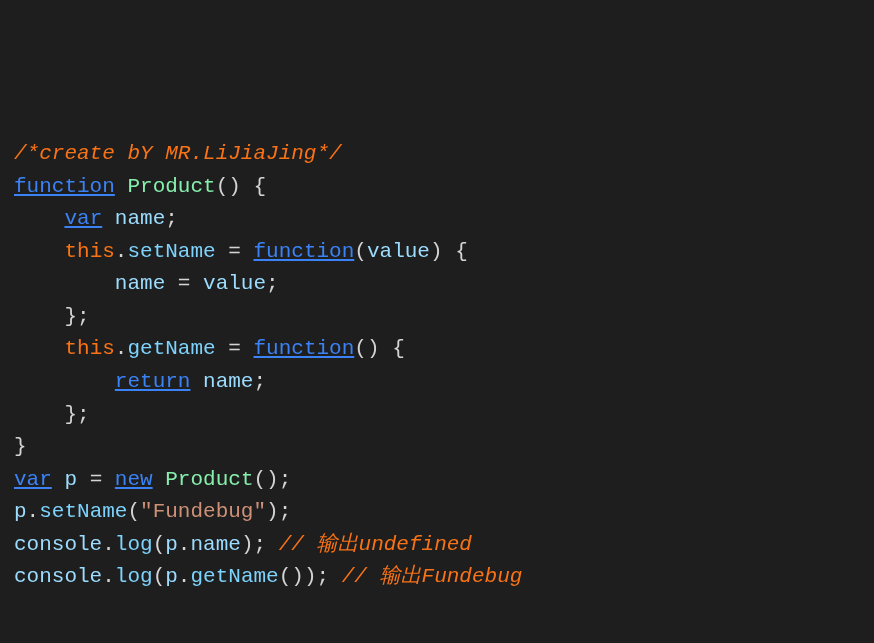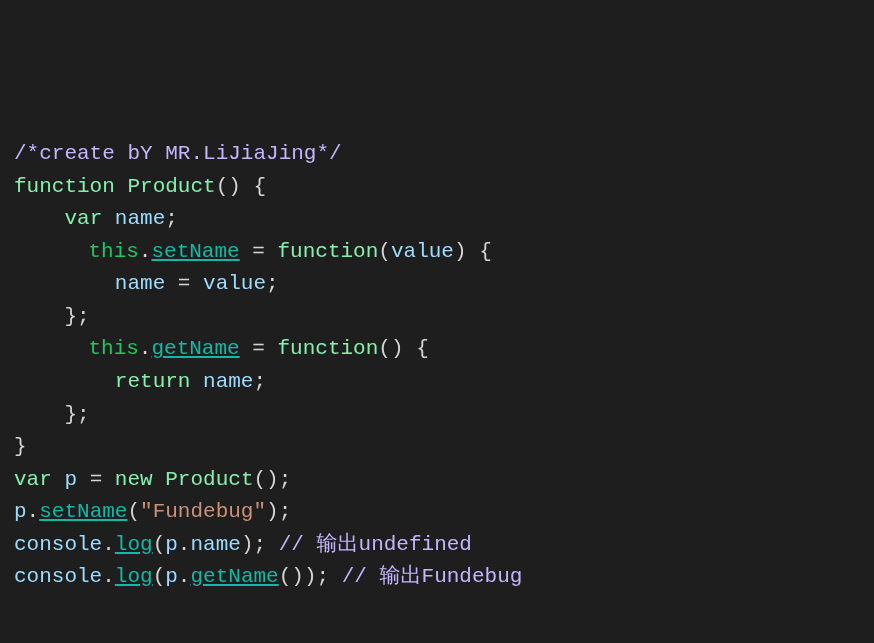--- a/index.html
+++ b/index.html
@@ -11,60 +11,60 @@
       background-color: #1e1e1e;
       font-family: 'Consolas', 'Monaco', 'Courier New', monospace;
       font-size: 21px;
       line-height: 1.55;
       color: #d4d4d4;
       padding: 8px 14px;
       white-space: pre;
       overflow: hidden;
     }
     .comment {
-      color: #c4b5fd;
+      color: #f97316;
+      font-style: italic;
       text-align: right;
     }
     .keyword {
-      color: #86efac;
+      color: #3b82f6;
+      text-decoration: underline;
     }
     .function-name {
       color: #86efac;
     }
     .variable {
       color: #9cdcfe;
     }
     .property {
       color: #9cdcfe;
     }
     .string {
       color: #ce9178;
     }
     .punctuation {
       color: #d4d4d4;
     }
     .this-keyword {
-      color: #22c55e;
-      margin-left: 24px;
+      color: #f97316;
     }
     .paren {
       color: #d4d4d4;
     }
     .brace {
       color: #d4d4d4;
     }
     .operator {
       color: #d4d4d4;
     }
     .object {
       color: #9cdcfe;
     }
     .method {
-      color: #14b8a6;
-      text-decoration: underline;
+      color: #7dd3fc;
     }
     .line {
       display: block;
     }
   </style>
 </head>
 <body>
 
 
 

